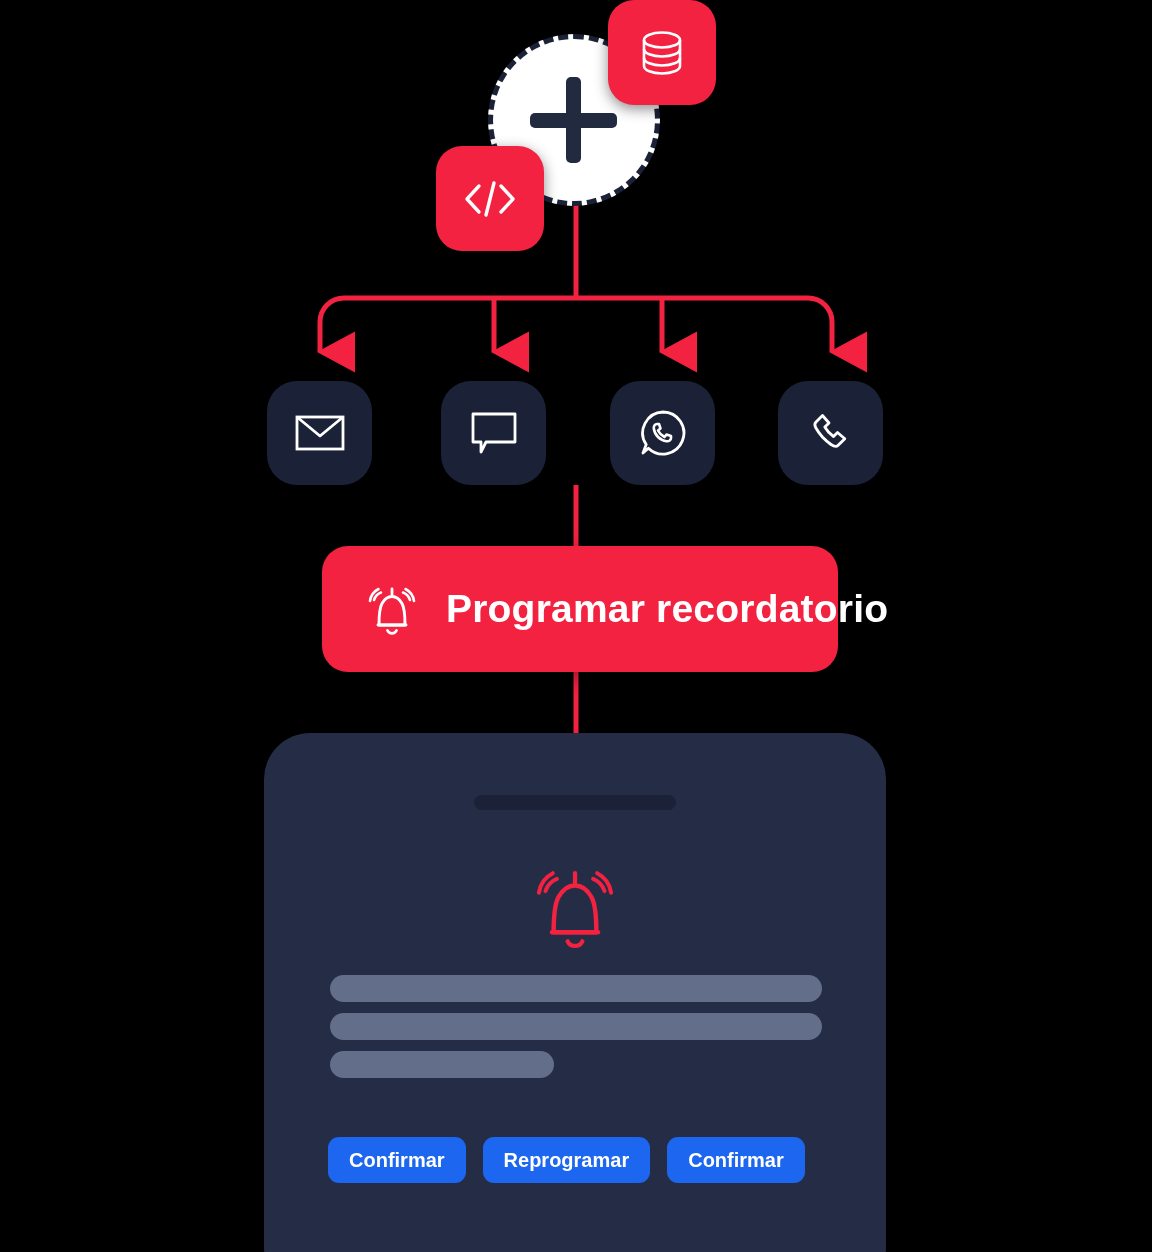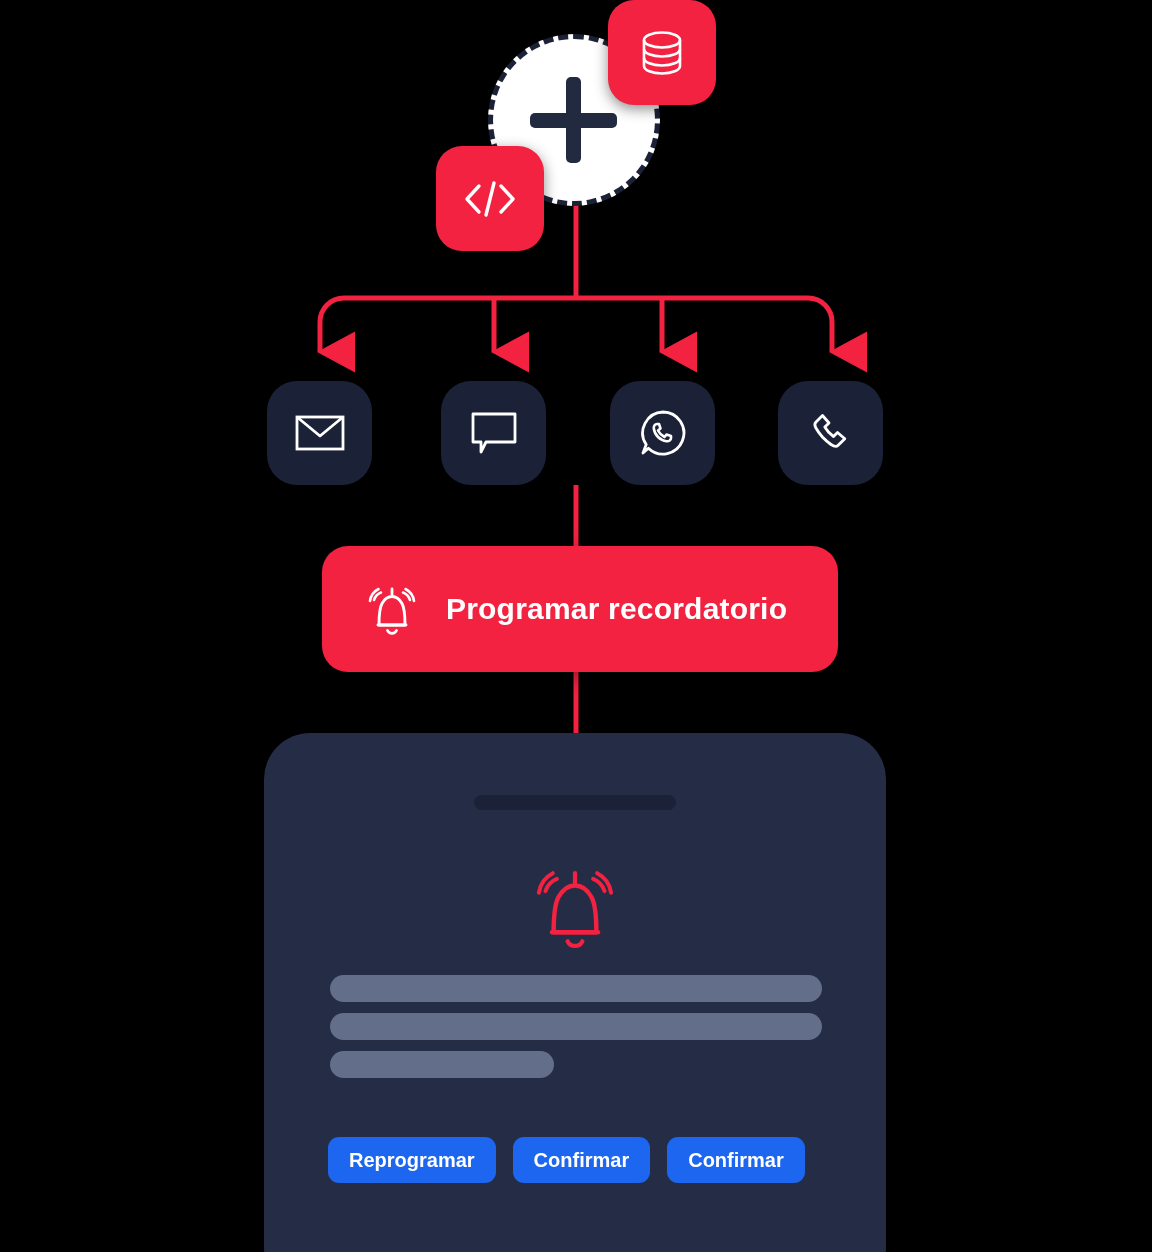--- a/index.html
+++ b/index.html
@@ -107,21 +107,21 @@
   }
   #reminder-banner .bell-wrap {
     margin-left: 42px;
     display: flex;
     align-items: center;
     justify-content: center;
   }
   #reminder-label {
     margin-left: 26px;
     color: #ffffff;
-    font-size: 30px;
+    font-size: 39px;
     font-weight: bold;
     letter-spacing: 0.2px;
     white-space: nowrap;
   }
 
   
   #phone-card {
     position: absolute;
     left: 264px; top: 733px;
     width: 622px; height: 560px;
@@ -298,19 +298,19 @@
       </svg>
     </div>
 
     <div id="skeleton-group">
       <div class="skeleton-bar sk-0"></div>
       <div class="skeleton-bar sk-1"></div>
       <div class="skeleton-bar sk-2"></div>
     </div>
 
     <div id="action-row">
+      <button class="action-btn">Confirmar</button>
       <button class="action-btn">Reprogramar</button>
       <button class="action-btn">Confirmar</button>
-      <button class="action-btn">Confirmar</button>
     </div>
   </div>
 
 </div>
 
 </body></html>

